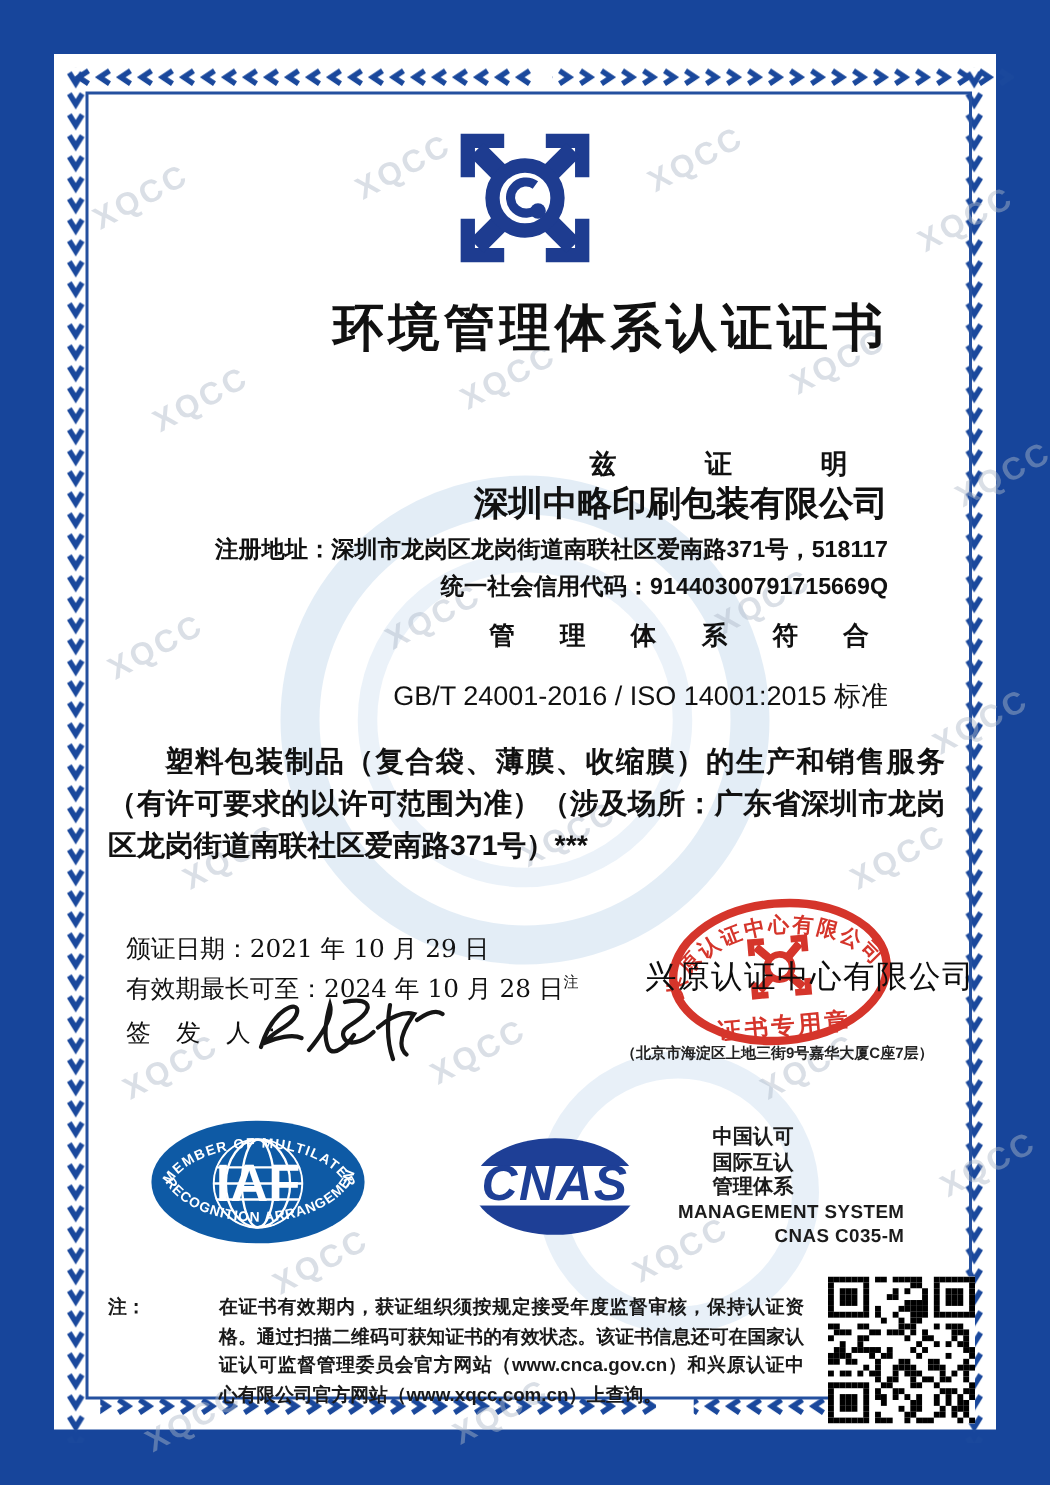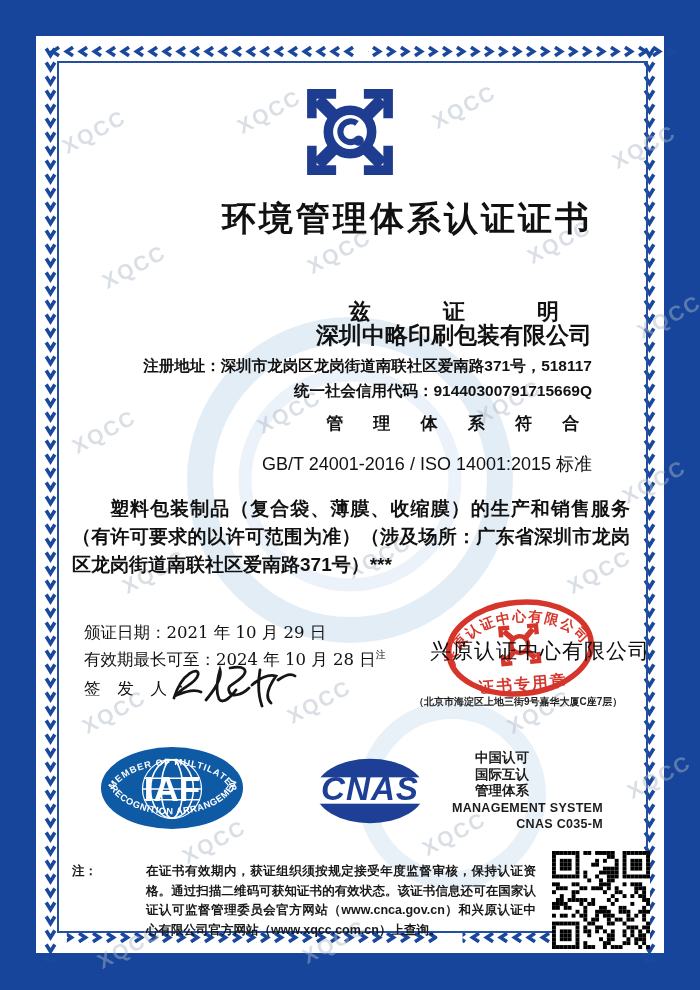--- a/index.html
+++ b/index.html
@@ -12,21 +12,21 @@
   .band-left{left:8px;top:9px;bottom:9px;width:13px;}
   .band-right{right:8px;top:9px;bottom:9px;width:13px;}
   .inner{position:absolute;left:21px;top:25px;right:16px;bottom:20px;border:2px solid #24509f;}
   .content{position:absolute;inset:0;z-index:3;}
   .wm{position:absolute;color:rgba(172,183,199,0.45);font-size:21px;font-weight:bold;
       letter-spacing:2px;transform:rotate(-28deg);z-index:1;user-select:none;}
   .rings{position:absolute;inset:0;z-index:1;}
   .center-line{position:absolute;left:0;width:592px;text-align:right;color:#111;}
   .title{top:196px;font-size:34px;font-weight:bold;letter-spacing:3px;}
   .regline{position:absolute;top:258px;right:80px;font-size:17px;font-weight:bold;color:#111;}
-  .hereby{top:297px;font-size:22px;font-weight:600;letter-spacing:1.5em;text-indent:1.5em;}
+  .hereby{top:297px;font-size:18px;font-weight:600;letter-spacing:1.5em;text-indent:1.5em;}
   .company{top:320px;font-size:23px;font-weight:bold;}
   .addr{top:356px;font-size:15.5px;font-weight:600;}
   .code{top:381px;font-size:15.5px;font-weight:600;}
   .conform{top:412px;font-size:17px;font-weight:700;letter-spacing:0.75em;text-indent:0.75em;}
   .standard{top:452px;font-size:18px;font-weight:normal;}
   .scopehead{top:471px;font-size:17px;font-family:"DejaVu Serif","Liberation Serif",serif;}
   .scope{position:absolute;top:495px;left:72px;width:558px;font-size:19px;font-weight:bold;
          line-height:28px;text-indent:2em;text-align:justify;color:#111;}
   .serifline{position:absolute;left:84px;font-size:16.5px;color:#111;
              font-family:"DejaVu Serif","Liberation Serif",serif;}

